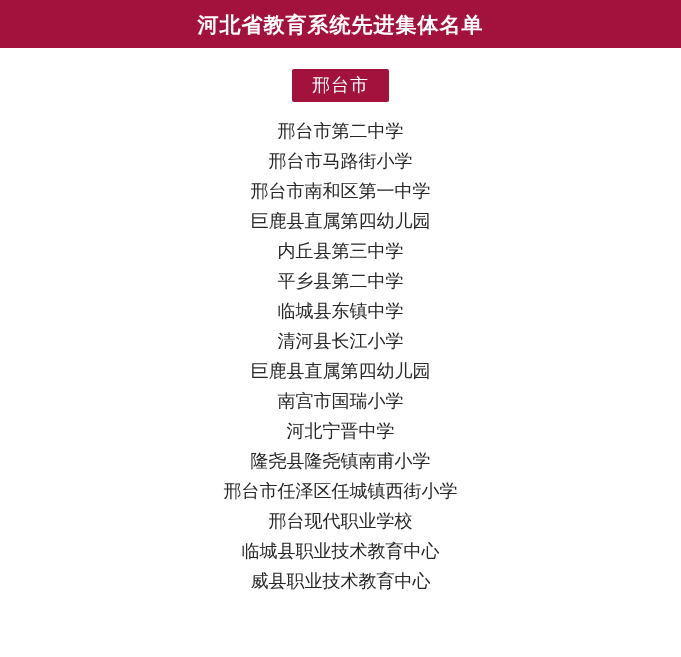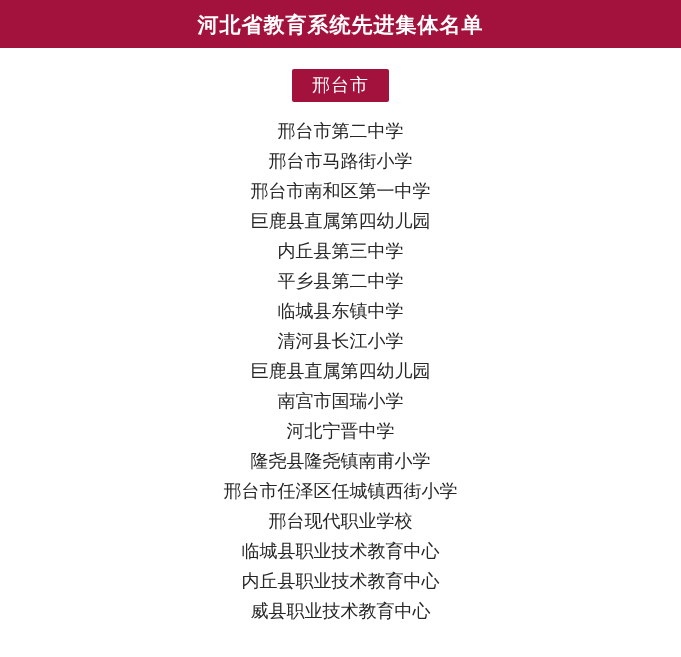--- a/index.html
+++ b/index.html
@@ -88,17 +88,16 @@
     <div class="list-item">平乡县第二中学</div>
     <div class="list-item">临城县东镇中学</div>
     <div class="list-item">清河县长江小学</div>
     <div class="list-item">巨鹿县直属第四幼儿园</div>
     <div class="list-item">南宫市国瑞小学</div>
     <div class="list-item">河北宁晋中学</div>
     <div class="list-item">隆尧县隆尧镇南甫小学</div>
     <div class="list-item">邢台市任泽区任城镇西街小学</div>
     <div class="list-item">邢台现代职业学校</div>
     <div class="list-item">临城县职业技术教育中心</div>
-    <div class="list-item">内丘县职业技术教育中心</div>
     <div class="list-item">威县职业技术教育中心</div>
   </div>
 
 </div>
 
 </body></html>

